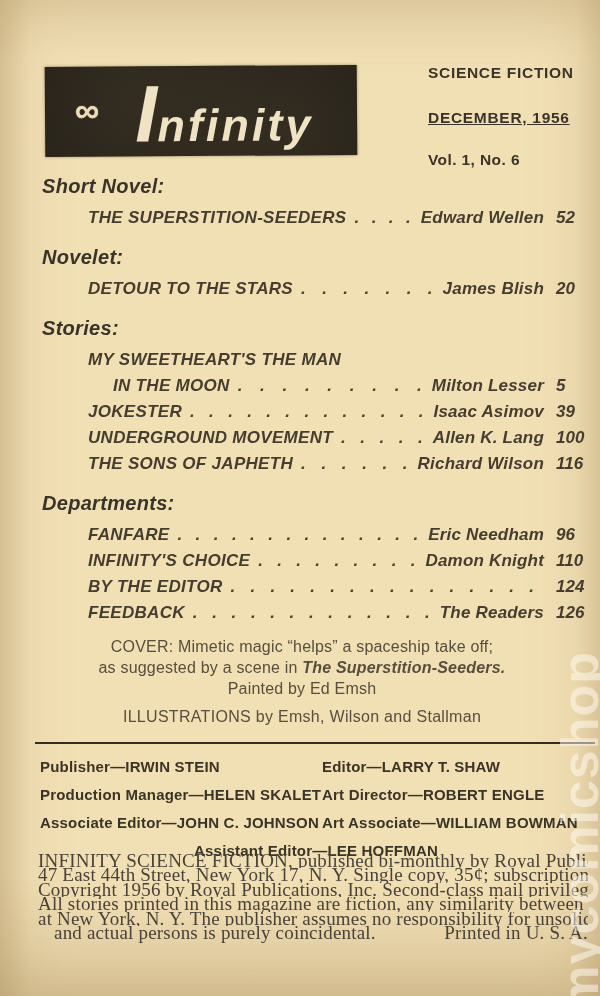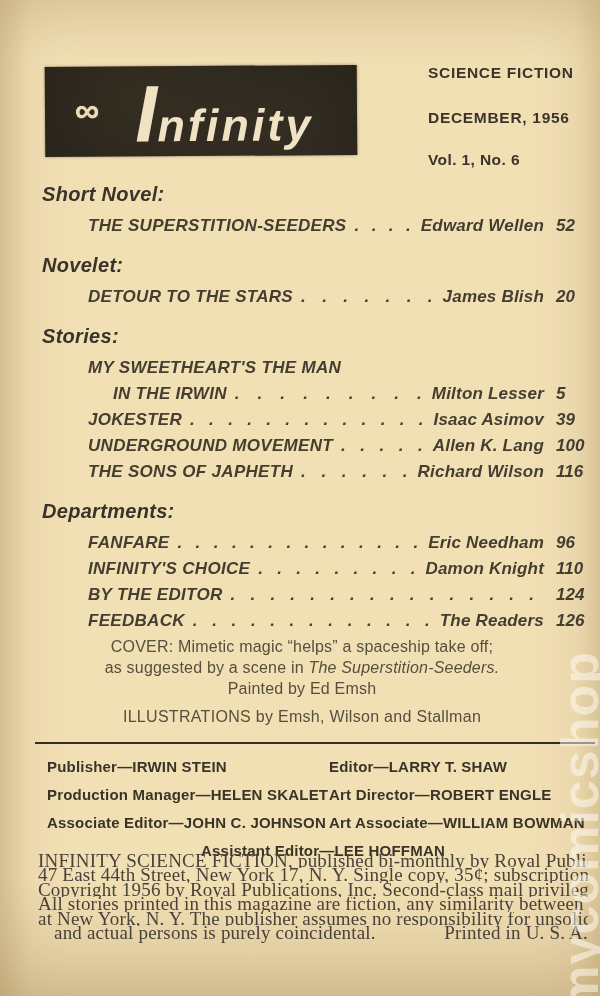--- a/index.html
+++ b/index.html
@@ -41,25 +41,25 @@
     white-space:nowrap;
   }
   .logo-text .cap { font-size:80px; line-height:0.95; letter-spacing:0; }
   .logo-text .rest { font-size:45px; letter-spacing:3px; }
 
   .masthead-right {
     position:absolute; left:428px; top:64px;
     color:#3a3329; font-weight:bold; font-size:15.5px;
     letter-spacing:0.7px; white-space:nowrap;
   }
-  .masthead-right .mr2 { margin-top:27px; }
+  .masthead-right .mr2 { margin-top:27px;text-decoration:underline; }
   .masthead-right .mr3 { margin-top:24px; letter-spacing:0.4px; }
 
   
-  .toc { position:absolute; left:42px; top:183px; width:548px; color:#443d30; }
+  .toc { position:absolute; left:42px; top:175px; width:548px; color:#443d30; }
   .toc-section { margin-bottom:15px; }
   .toc-heading {
     font-size:20px; font-weight:bold; font-style:italic;
     color:#39332a; letter-spacing:0.3px; line-height:22px; margin-bottom:8px;
   }
   .toc-entries { margin-left:46px;font-style:italic; }
   .toc-row {
     display:flex; align-items:baseline;
     font-size:17px; font-weight:bold; line-height:26px;
     color:#453e30; white-space:nowrap;
@@ -74,30 +74,30 @@
   .toc-row .a { flex:none; margin-right:12px; letter-spacing:0.2px; }
   .toc-row .p { flex:none; width:34px; text-align:left; }
   .title-line { font-size:17px; font-weight:bold; line-height:26px; letter-spacing:0.3px; }
 
   
   .cover-note {
     position:absolute; left:58px; top:636px; width:488px;
     text-align:center; font-size:16px; line-height:21px;
     color:#564e3e; letter-spacing:0.2px;
   }
-  .cover-note .it { font-style:italic; }
+  .cover-note .it { font-style:italic;font-weight:bold; }
   .illus-note {
     position:absolute; left:58px; top:708px; width:488px;
     text-align:center; font-size:16px; color:#564e3e; letter-spacing:0.3px;
   }
 
   
   .rule { position:absolute; left:35px; top:742px; width:560px; height:2px; background:#332d24; }
   .staff {
-    position:absolute; left:47px; top:758px; width:552px;
+    position:absolute; left:40px; top:758px; width:552px;
     display:grid; grid-template-columns:282px 1fr; row-gap:11px;
     font-size:15px; font-weight:bold; color:#3a3428;
     letter-spacing:0.2px; white-space:nowrap;
   }
   .staff .center-row { grid-column:1 / span 2; text-align:center; }
 
   
   .fine-print {
     position:absolute; left:38px; top:854px; width:550px;
     font-family:"Liberation Serif", serif;
@@ -155,21 +155,21 @@
           <span class="p">20</span>
         </div>
       </div>
     </div>
 
     <div class="toc-section">
       <div class="toc-heading">Stories:</div>
       <div class="toc-entries">
         <div class="title-line">MY SWEETHEART'S THE MAN</div>
         <div class="toc-row">
-          <span class="t indent2">IN THE IRWIN</span>
+          <span class="t indent2">IN THE MOON</span>
           <span class="dots">. . . . . . . . .</span>
           <span class="a">Milton Lesser</span>
           <span class="p">5</span>
         </div>
         <div class="toc-row">
           <span class="t">JOKESTER</span>
           <span class="dots">. . . . . . . . . . . . .</span>
           <span class="a">Isaac Asimov</span>
           <span class="p">39</span>
         </div>

